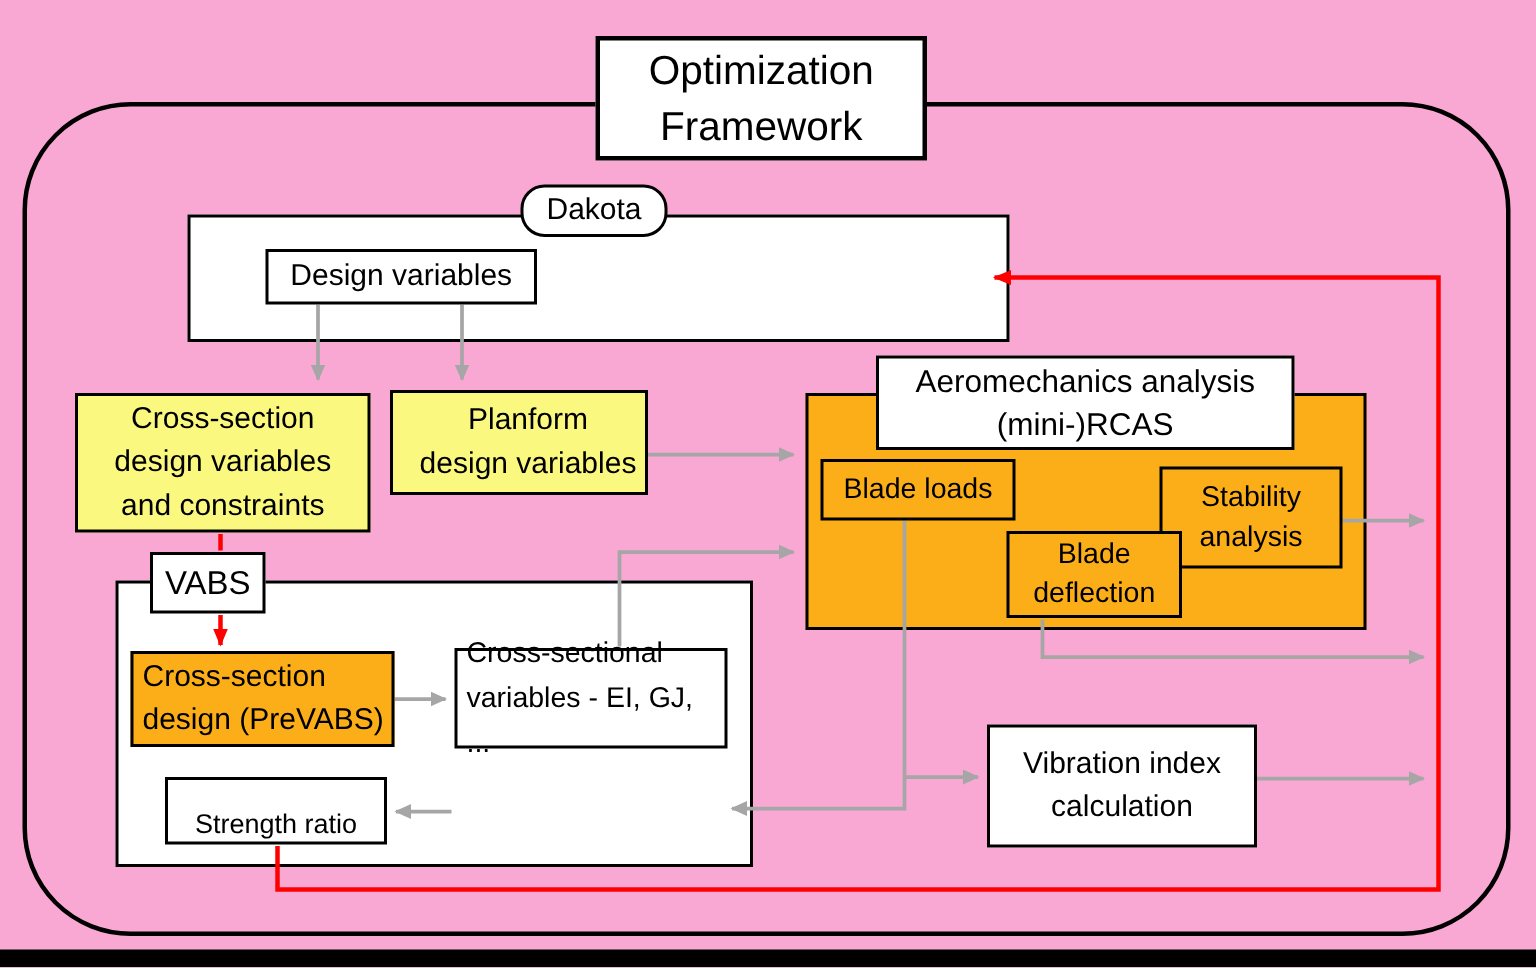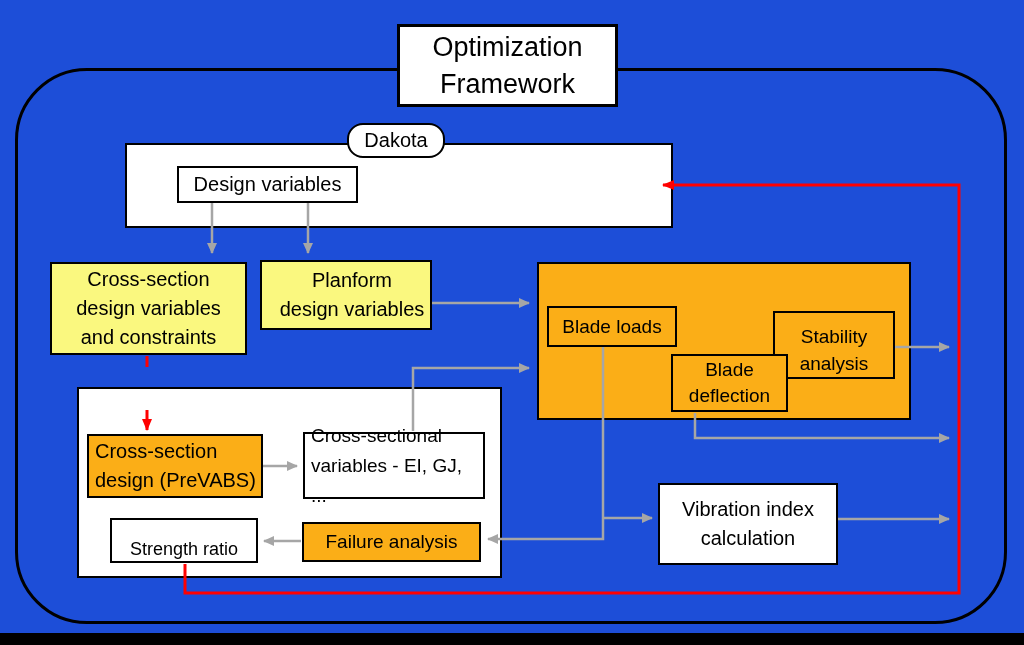--- a/index.html
+++ b/index.html
@@ -1,17 +1,17 @@
 <!DOCTYPE html>
 <html><head>
 <meta charset="utf-8">
 <style>
   html,body{margin:0;padding:0;background:#fff;}
   #stage{
-    position:relative;width:1024px;height:645px;background:#1d4ed8;
+    position:relative;width:1024px;height:645px;background:#f9a8d4;
     font-family:"Liberation Sans",sans-serif;color:#000;overflow:hidden;
   }
   .frame{position:absolute;box-sizing:border-box;border:3px solid #000;background:transparent;}
   .container{position:absolute;box-sizing:border-box;border:2px solid #000;background:#fff;}
   svg.connectors{position:absolute;left:0;top:0;pointer-events:none;}
   .node{
     position:absolute;box-sizing:border-box;border:2px solid #000;background:#fff;
     display:flex;flex-direction:column;justify-content:center;align-items:center;
     text-align:center;line-height:1.35;
   }
@@ -78,53 +78,57 @@
     <span>Cross-section</span>
     <span>design variables</span>
     <span>and constraints</span>
   </div>
 
   <div class="node yellow" style="left:260px;top:260px;width:172px;height:70px;font-size:20px;line-height:29px;padding-left:12px;">
     <span>Planform</span>
     <span>design variables</span>
   </div>
 
+  <div class="node" style="left:584px;top:237px;width:279px;height:63px;border-width:2.5px;font-size:21px;line-height:29px;">
+    <span>Aeromechanics analysis</span>
+    <span>(mini-)RCAS</span>
+  </div>
 
   <div class="node orange" style="left:547px;top:306px;width:130px;height:41px;font-size:19px;">
     <span>Blade loads</span>
   </div>
 
-  <div class="node orange" style="left:773px;top:311px;width:122px;height:68px;font-size:19px;line-height:27px;justify-content:flex-end;">
+  <div class="node orange" style="left:773px;top:311px;width:122px;height:68px;font-size:19px;line-height:27px;">
     <span>Stability</span>
     <span>analysis</span>
   </div>
 
   <div class="node orange" style="left:638px;top:354px;width:117px;height:58px;font-size:19px;line-height:26px;margin-left:33px;">
     <span>Blade</span>
     <span>deflection</span>
   </div>
 
+  <div class="node" style="left:100px;top:368px;width:77px;height:41px;border-width:2.5px;font-size:22px;">
+    <span>VABS</span>
+  </div>
 
   <div class="node orange left" style="left:87px;top:434px;width:176px;height:64px;border-width:2.5px;font-size:20px;line-height:29px;">
     <span>Cross-section</span>
     <span>design (PreVABS)</span>
   </div>
 
   <div class="node left" style="left:303px;top:432px;width:182px;height:67px;font-size:19px;line-height:30px;">
     <span>Cross-sectional</span>
     <span>variables - EI, GJ, ...</span>
   </div>
 
   <div class="node" style="left:110px;top:518px;width:148px;height:45px;font-size:18px;justify-content:flex-end;">
     <span>Strength ratio</span>
   </div>
 
-  <div class="node orange" style="left:302px;top:522px;width:179px;height:40px;font-size:19px;">
-    <span>Failure analysis</span>
-  </div>
 
   <div class="node" style="left:658px;top:483px;width:180px;height:82px;border-width:2.5px;font-size:20px;line-height:29px;">
     <span>Vibration index</span>
     <span>calculation</span>
   </div>
 
   <div class="barbottom" style="left:0;top:633px;width:1024px;height:12px;"></div>
 
 </div>
 

